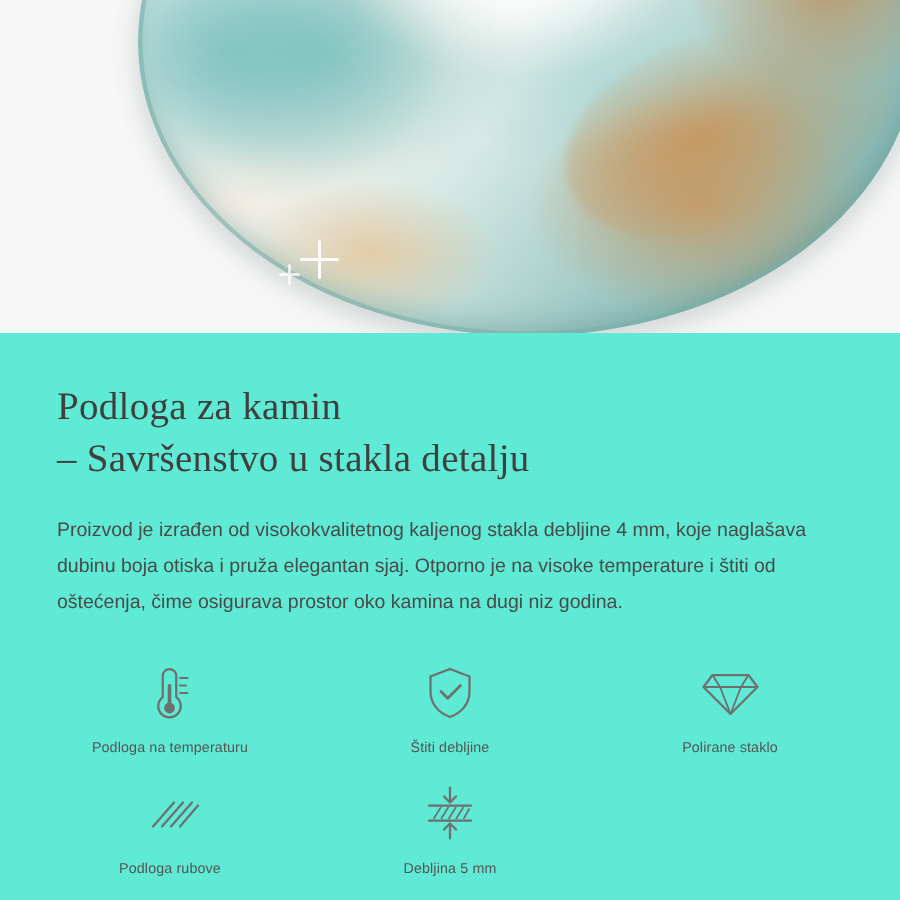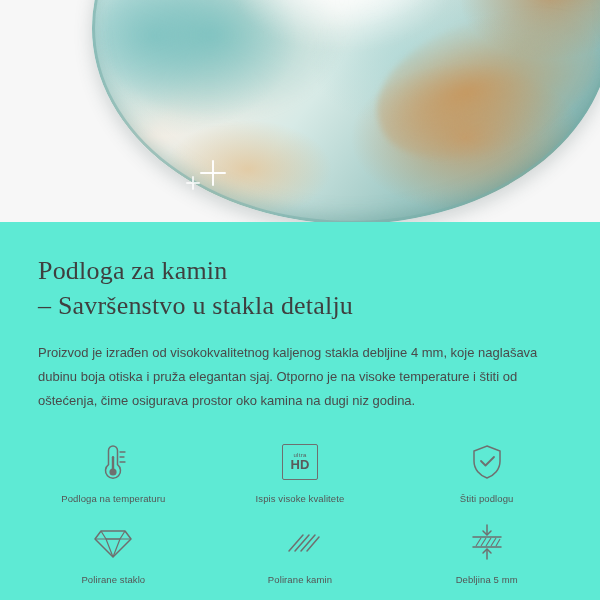--- a/index.html
+++ b/index.html
@@ -229,38 +229,29 @@
           <g stroke="#6f6f6f" stroke-width="1.3" stroke-linecap="round">
             <line x1="27" y1="12" x2="32" y2="12"></line>
             <line x1="27" y1="17" x2="31" y2="17"></line>
             <line x1="27" y1="22" x2="32" y2="22"></line>
           </g>
         </svg>
       </div>
       <div class="feature-label">Podloga na temperaturu</div>
     </div>
 
-    <div class="feature">
-      <div class="feature-icon">
-        <div class="hd-box">
-          <span class="hd-ultra">ultra</span>
-          <span class="hd-hd">HD</span>
-        </div>
-      </div>
-      <div class="feature-label">Ispis visoke kvalitete</div>
-    </div>
 
     <div class="feature">
       <div class="feature-icon">
         <svg width="40" height="44" viewBox="0 0 40 44">
           <path d="M20 6 L33 11 v10 c0 8.5 -5.8 14.5 -13 17 -7.2 -2.5 -13 -8.5 -13 -17 V11 z" fill="none" stroke="#6f6f6f" stroke-width="1.5"></path>
           <path d="M14 21 l4.5 4.5 L27 17" fill="none" stroke="#6f6f6f" stroke-width="1.8" stroke-linecap="round" stroke-linejoin="round"></path>
         </svg>
       </div>
-      <div class="feature-label">Štiti podlogu</div>
+      <div class="feature-label">Štiti debljine</div>
     </div>
 
     <div class="feature">
       <div class="feature-icon">
         <svg width="44" height="40" viewBox="0 0 44 40">
           <path d="M10 8 H34 L40 16 L22 34 L4 16 z" fill="none" stroke="#6f6f6f" stroke-width="1.5" stroke-linejoin="round"></path>
           <path d="M4 16 H40" stroke="#6f6f6f" stroke-width="1.2"></path>
           <path d="M10 8 L15 16 L22 34" fill="none" stroke="#6f6f6f" stroke-width="1.2"></path>
           <path d="M34 8 L29 16 L22 34" fill="none" stroke="#6f6f6f" stroke-width="1.2"></path>
           <path d="M15 16 H29" stroke="#6f6f6f" stroke-width="1.2"></path>
@@ -273,21 +264,21 @@
       <div class="feature-icon">
         <svg width="42" height="40" viewBox="0 0 42 40">
           <g stroke="#6f6f6f" stroke-width="1.5" stroke-linecap="round">
             <line x1="10" y1="28" x2="24" y2="12"></line>
             <line x1="16" y1="28" x2="30" y2="12"></line>
             <line x1="22" y1="28" x2="36" y2="12"></line>
             <line x1="28" y1="28" x2="40" y2="14"></line>
           </g>
         </svg>
       </div>
-      <div class="feature-label">Polirane kamin</div>
+      <div class="feature-label">Podloga rubove</div>
     </div>
 
     <div class="feature">
       <div class="feature-icon">
         <svg width="40" height="44" viewBox="0 0 40 44">
           <g stroke="#6f6f6f" stroke-width="1.5" stroke-linecap="round">
             <line x1="20" y1="4" x2="20" y2="13"></line>
             <path d="M16 10 l4 4 4 -4" fill="none"></path>
             <line x1="20" y1="38" x2="20" y2="29"></line>
             <path d="M16 32 l4 -4 4 4" fill="none"></path>

